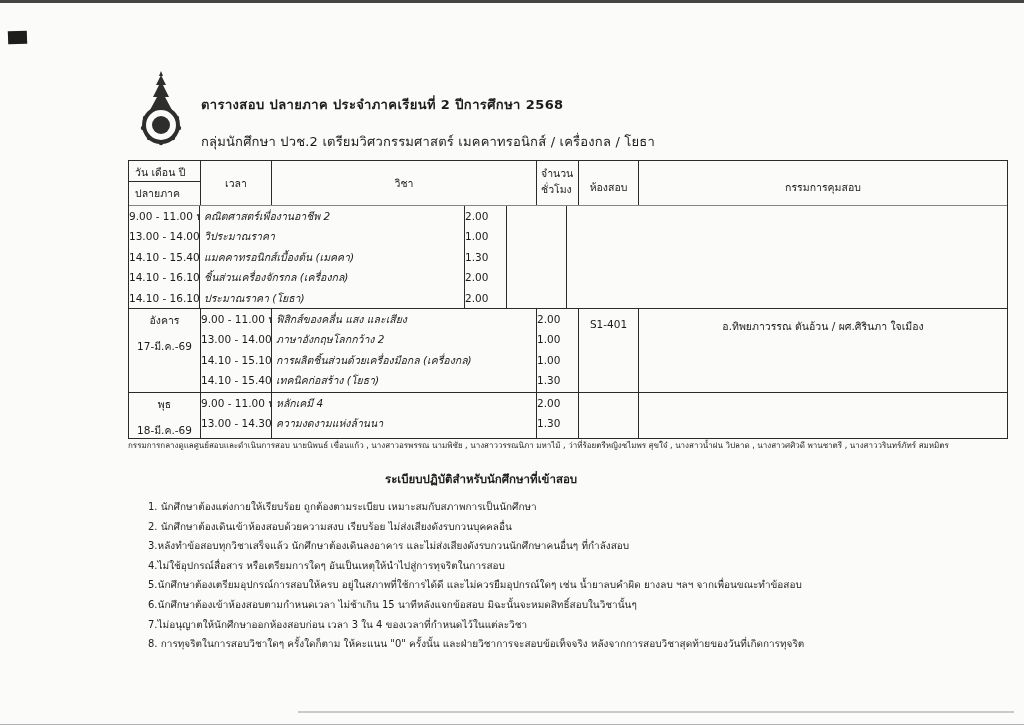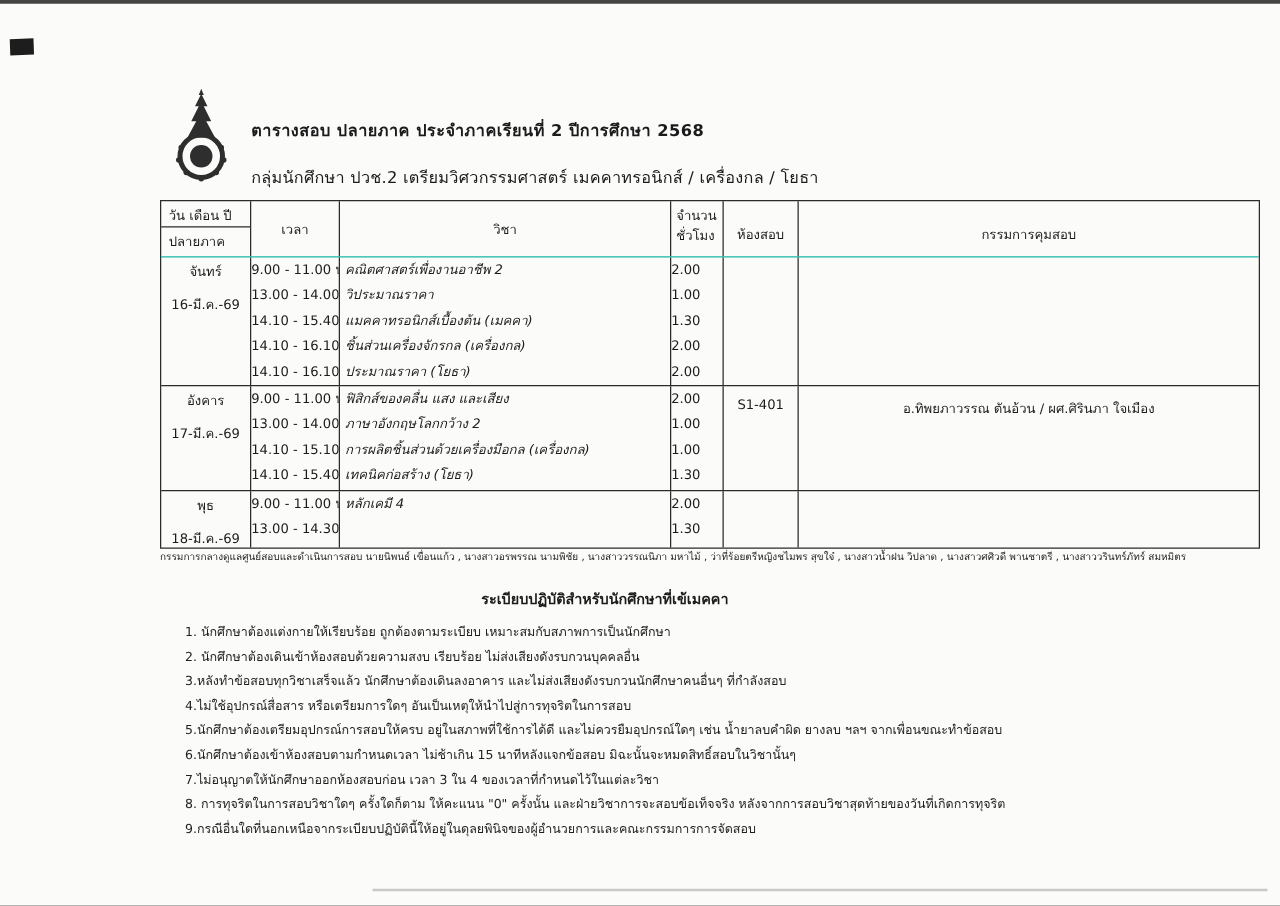--- a/index.html
+++ b/index.html
@@ -103,24 +103,20 @@
     </div>
     <div class="cell c-room">
       <div class="h-center">ห้องสอบ</div>
     </div>
     <div class="cell c-proc">
       <div class="h-center">กรรมการคุมสอบ</div>
     </div>
   </div>
   <div>
       <div class="trow" style="height: 102px;">
-        <div class="cell c-day">
-          <div class="dayname">จันทร์</div>
-          <div class="daydate">16-มี.ค.-69</div>
-        </div>
         <div class="cell c-time">
           <div class="line">9.00 - 11.00 น.</div>
           <div class="line">13.00 - 14.00 น.</div>
           <div class="line">14.10 - 15.40 น.</div>
           <div class="line">14.10 - 16.10 น.</div>
           <div class="line">14.10 - 16.10 น.</div>
         </div>
         <div class="cell c-subj">
           <div class="line">คณิตศาสตร์เพื่องานอาชีพ 2</div>
           <div class="line">วิประมาณราคา</div>
@@ -168,36 +164,36 @@
         <div class="cell c-day">
           <div class="dayname">พุธ</div>
           <div class="daydate">18-มี.ค.-69</div>
         </div>
         <div class="cell c-time">
           <div class="line">9.00 - 11.00 น.</div>
           <div class="line">13.00 - 14.30 น.</div>
         </div>
         <div class="cell c-subj">
           <div class="line">หลักเคมี 4</div>
+          <div class="line">ความงดงามแห่งล้านนา</div>
         </div>
         <div class="cell c-hrs">
           <div class="line">2.00</div>
           <div class="line">1.30</div>
         </div>
         <div class="cell c-room"></div>
         <div class="cell c-proc"></div>
       </div>
     </div>
 </div>
 
 <div class="abs committee-note">กรรมการกลางดูแลศูนย์สอบและดำเนินการสอบ  นายนิพนธ์ เขื่อนแก้ว , นางสาวอรพรรณ นามพิชัย , นางสาววรรณนิภา มหาไม้ , ว่าที่ร้อยตรีหญิงชไมพร สุขใจ๋ , นางสาวน้ำฝน วิปลาด , นางสาวศศิวดี พานชาตรี , นางสาววรินทร์ภัทร์ สมหมิตร</div>
-<div class="abs rules-heading">ระเบียบปฏิบัติสำหรับนักศึกษาที่เข้เมคคา</div>
+<div class="abs rules-heading">ระเบียบปฏิบัติสำหรับนักศึกษาที่เข้าสอบ</div>
 <div class="abs rules-list">
     <div class="rule">1. นักศึกษาต้องแต่งกายให้เรียบร้อย ถูกต้องตามระเบียบ เหมาะสมกับสภาพการเป็นนักศึกษา</div>
     <div class="rule">2. นักศึกษาต้องเดินเข้าห้องสอบด้วยความสงบ เรียบร้อย ไม่ส่งเสียงดังรบกวนบุคคลอื่น</div>
     <div class="rule">3.หลังทำข้อสอบทุกวิชาเสร็จแล้ว  นักศึกษาต้องเดินลงอาคาร และไม่ส่งเสียงดังรบกวนนักศึกษาคนอื่นๆ ที่กำลังสอบ</div>
     <div class="rule">4.ไม่ใช้อุปกรณ์สื่อสาร หรือเตรียมการใดๆ อันเป็นเหตุให้นำไปสู่การทุจริตในการสอบ</div>
     <div class="rule">5.นักศึกษาต้องเตรียมอุปกรณ์การสอบให้ครบ อยู่ในสภาพที่ใช้การได้ดี และไม่ควรยืมอุปกรณ์ใดๆ เช่น น้ำยาลบคำผิด ยางลบ ฯลฯ จากเพื่อนขณะทำข้อสอบ</div>
     <div class="rule">6.นักศึกษาต้องเข้าห้องสอบตามกำหนดเวลา ไม่ช้าเกิน 15 นาทีหลังแจกข้อสอบ  มิฉะนั้นจะหมดสิทธิ์สอบในวิชานั้นๆ</div>
     <div class="rule">7.ไม่อนุญาตให้นักศึกษาออกห้องสอบก่อน เวลา 3 ใน 4 ของเวลาที่กำหนดไว้ในแต่ละวิชา</div>
     <div class="rule">8. การทุจริตในการสอบวิชาใดๆ ครั้งใดก็ตาม  ให้คะแนน "0" ครั้งนั้น  และฝ่ายวิชาการจะสอบข้อเท็จจริง  หลังจากการสอบวิชาสุดท้ายของวันที่เกิดการทุจริต</div>
-    <div class="rule">9.กรณีอื่นใดที่นอกเหนือจากระเบียบปฏิบัตินี้ให้อยู่ในดุลยพินิจของผู้อำนวยการและคณะกรรมการการจัดสอบ</div>
   </div>
 
 </body></html>

